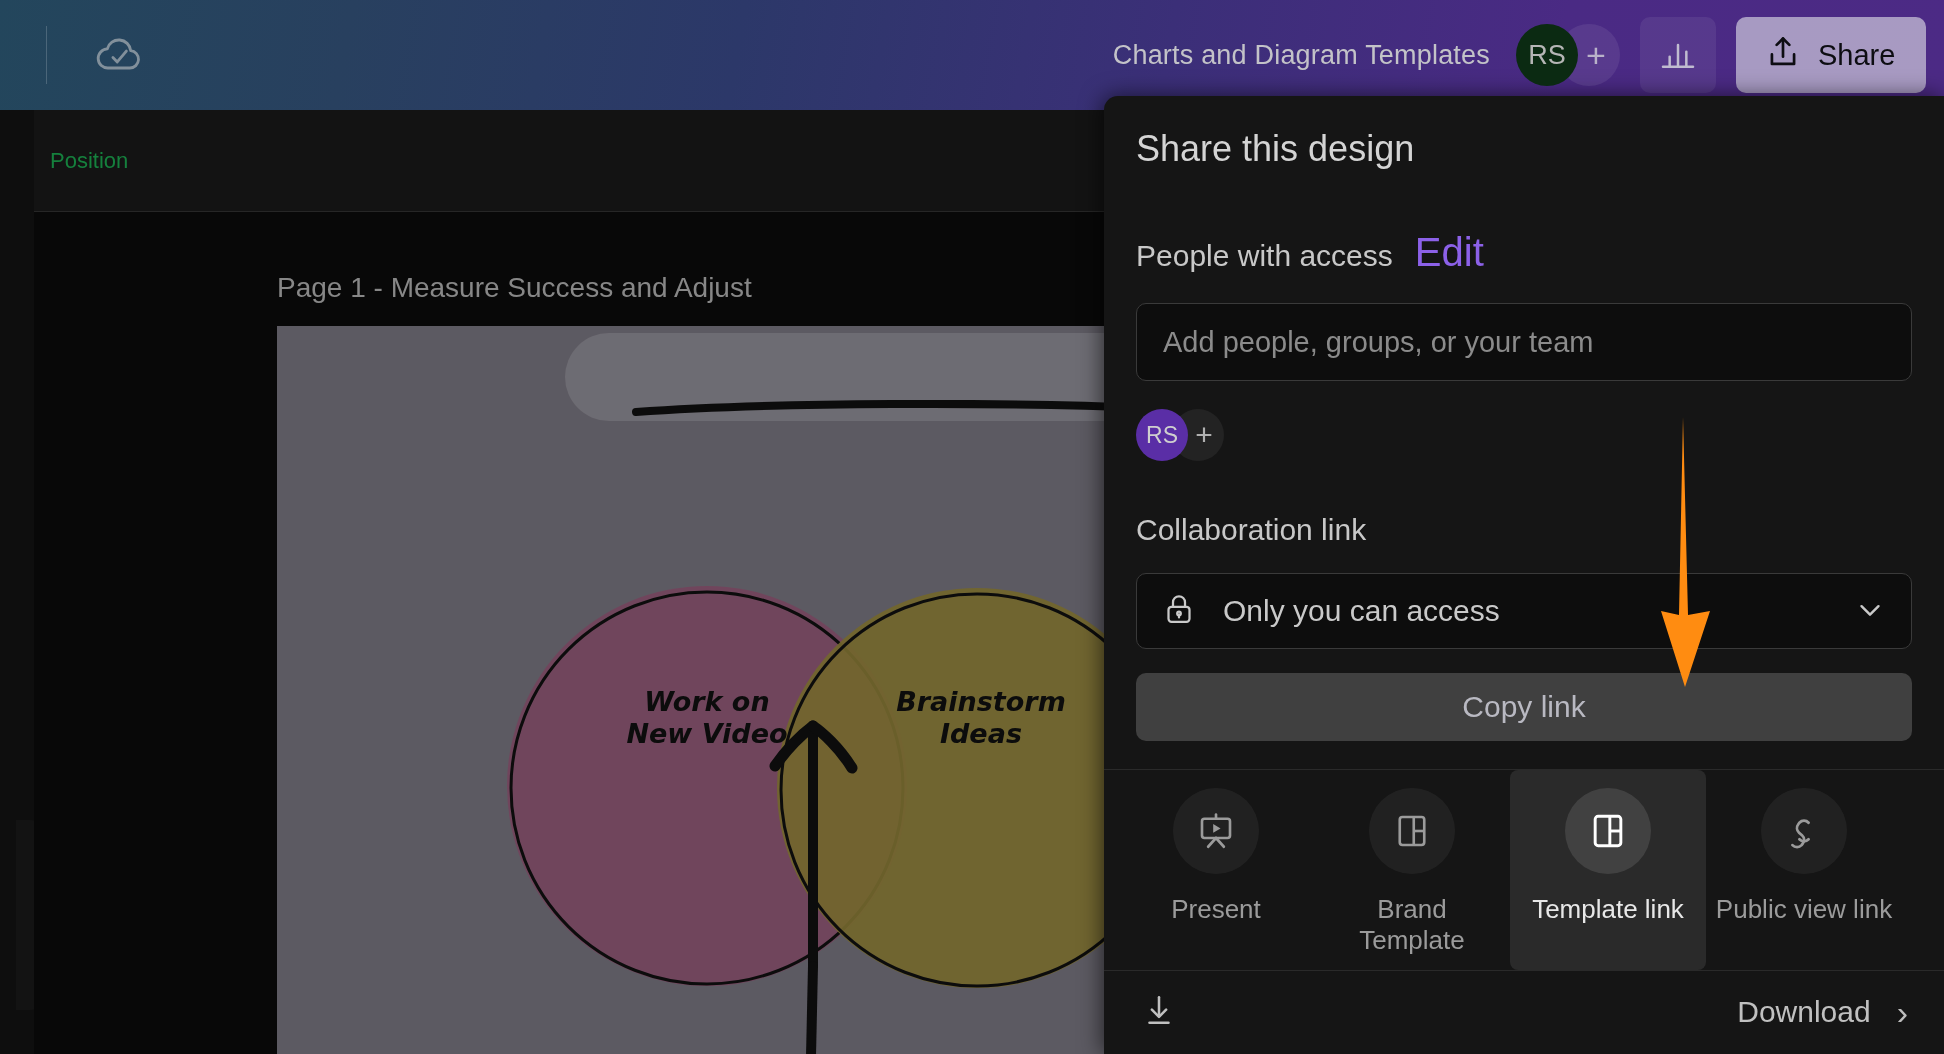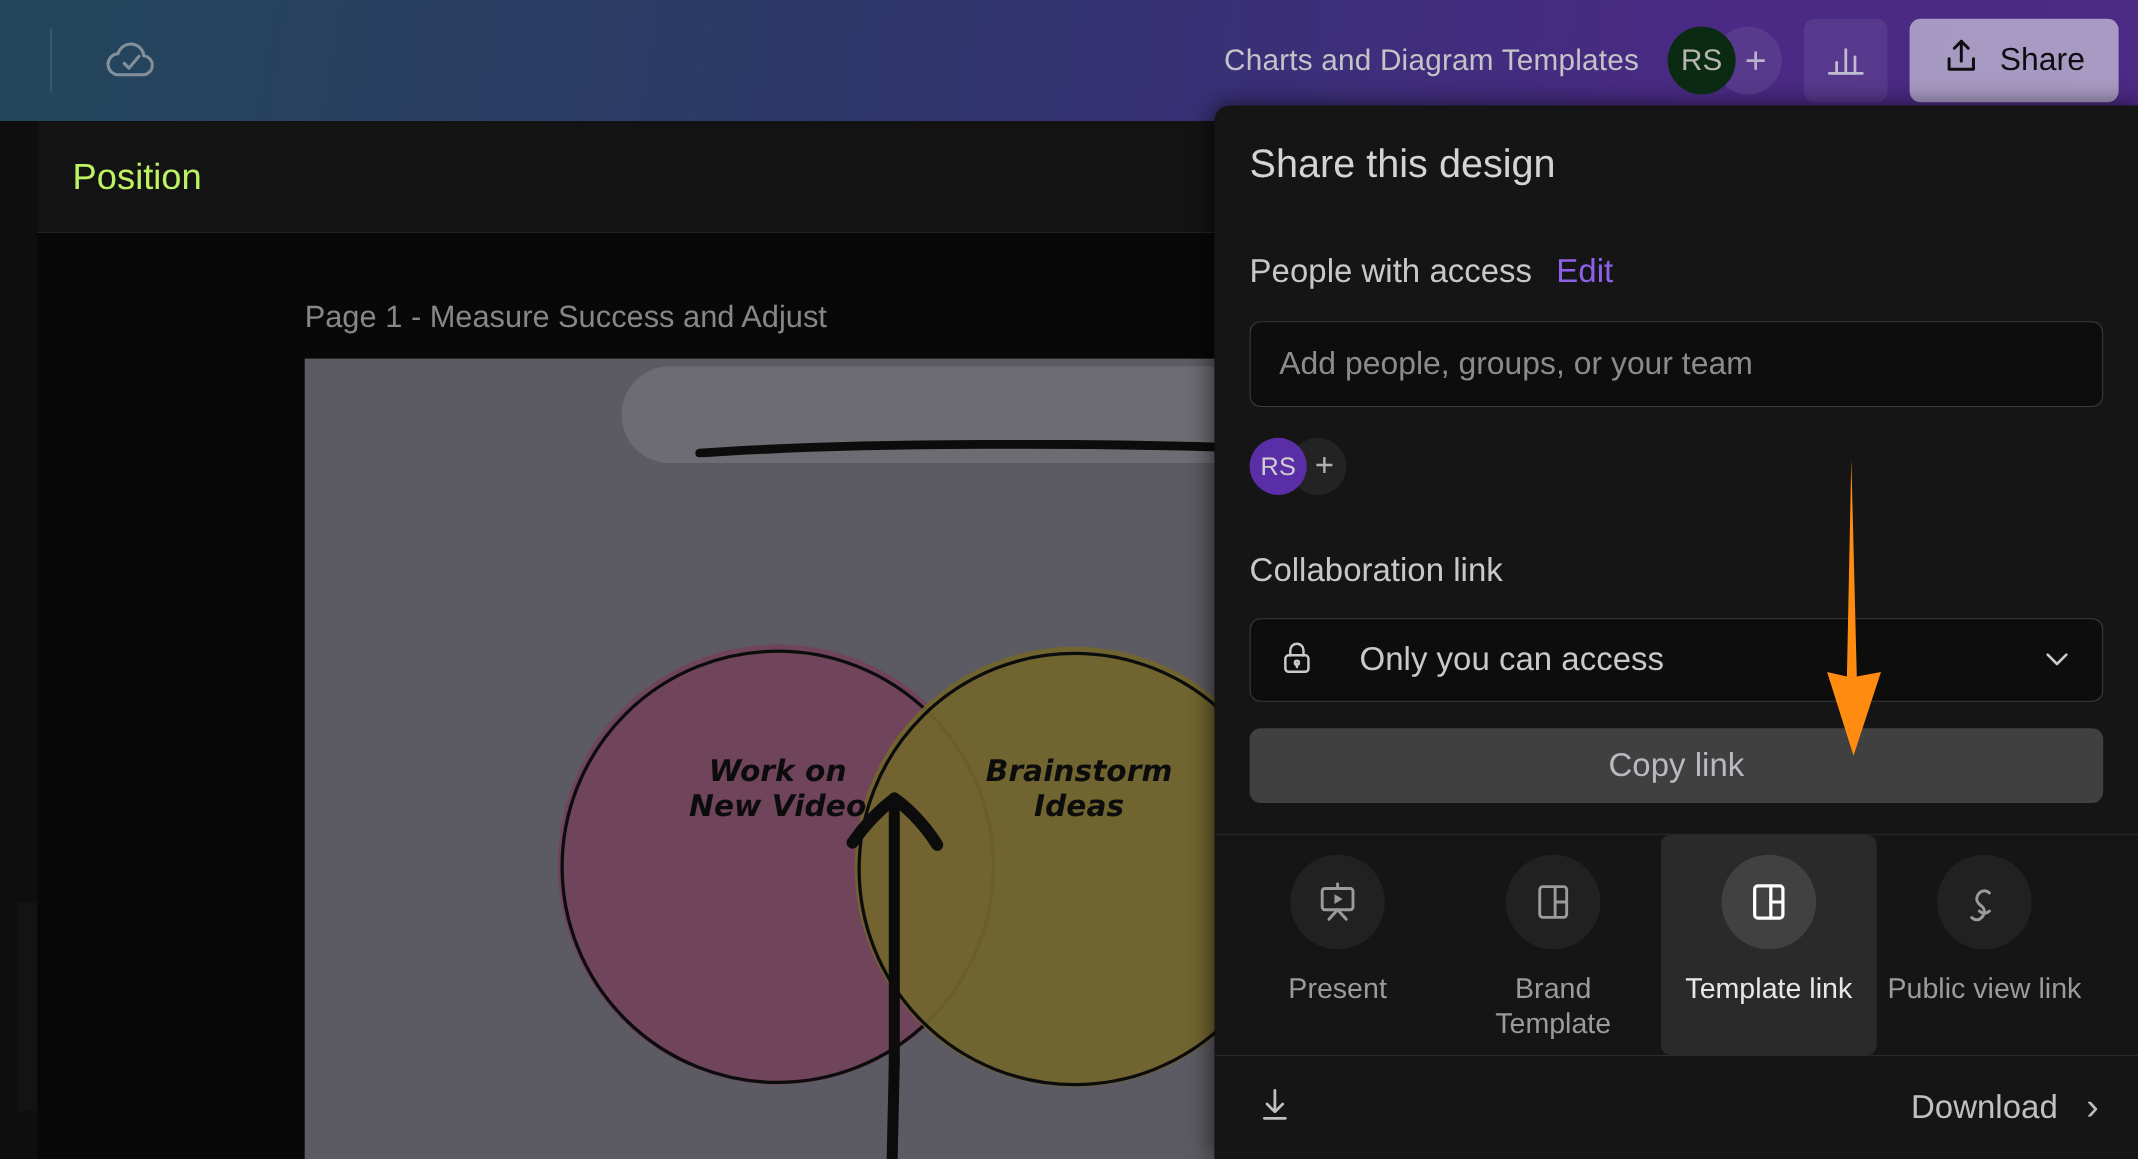--- a/index.html
+++ b/index.html
@@ -66,21 +66,21 @@
     position: absolute; left: 33px; top: 735px; width: 28px; height: 40px;
     color: #8c8c8c; font-size: 26px; display: flex; align-items: center; justify-content: center;
   }
 
   
   .position-bar {
     position: absolute; left: 34px; top: 110px; width: 1910px; height: 102px;
     background: #131313; display: flex; align-items: center;
     border-bottom: 1px solid #262626;
   }
-  .position-label { color: #bef264; font-size: 33px; margin-left: 32px; }
+  .position-label { color: #15803d; font-size: 22px; margin-left: 16px; }
 
   
   .canvas-area {
     position: absolute; left: 34px; top: 212px; width: 1910px; height: 842px;
     background: #0b0b0b; overflow: hidden;
   }
   .page-label {
     position: absolute; left: 243px; top: 60px;
     color: #b6b6b6; font-size: 28px; white-space: nowrap;
   }
@@ -115,41 +115,41 @@
   .share-panel {
     position: absolute; left: 1104px; top: 96px; width: 840px; height: 958px;
     background: #151515; border-radius: 14px 0 0 0;
     box-shadow: -2px 0 22px rgba(0,0,0,.6);
     display: flex; flex-direction: column;
   }
   .sp-top { padding: 0 32px; }
   .sp-title { color: #d4d4d4; font-size: 36px; margin-top: 32px; }
   .sp-row-label { display: flex; align-items: baseline; gap: 22px; margin-top: 60px; }
   .sp-sub { color: #c8c8c8; font-size: 30px; }
-  .sp-edit { color: #8c61e8; font-size: 30px; }
+  .sp-edit { color: #8c61e8; font-size: 40px; }
   .sp-input {
     margin-top: 28px; height: 78px; border: 1px solid #3a3a3a; border-radius: 10px;
     background: #0d0d0d; display: flex; align-items: center; padding: 0 26px;
   }
   .sp-input-ph { color: #8b8b8b; font-size: 29px; }
   .sp-avatars { margin-top: 28px; display: flex; align-items: center; }
   .sp-av-main {
     width: 52px; height: 52px; border-radius: 50%; background: #5a2ea6;
     color: #cfcfcf; font-size: 23px; display: flex; align-items: center; justify-content: center;
     position: relative; z-index: 2;
   }
   .sp-av-add {
     width: 52px; height: 52px; border-radius: 50%; background: #232323;
     color: #b0b0b0; font-size: 30px; display: flex; align-items: center; justify-content: center;
     margin-left: -16px; padding-left: 12px; position: relative; z-index: 1;
   }
   .sp-collab { color: #c8c8c8; font-size: 30px; margin-top: 52px; }
   .sp-select {
     margin-top: 26px; height: 76px; border: 1px solid #3a3a3a; border-radius: 10px;
-    background: #0d0d0d; display: flex; align-items: center; padding: 0 24px; gap: 39px;
+    background: #0d0d0d; display: flex; align-items: center; padding: 0 24px; gap: 26px;
   }
   .sp-select-text { color: #c9c9c9; font-size: 30px; flex: 1 1 auto; }
   .sp-copy {
     margin-top: 24px; height: 68px; border-radius: 10px; background: #404040;
     display: flex; align-items: center; justify-content: center;
     color: #b9b9c2; font-size: 30px;
   }
   .sp-divider { height: 1px; background: #2a2a2a; margin-top: 28px; }
   .sp-tiles { display: flex; align-items: flex-start; padding: 0 14px; height: 210px; }
   .tile {

